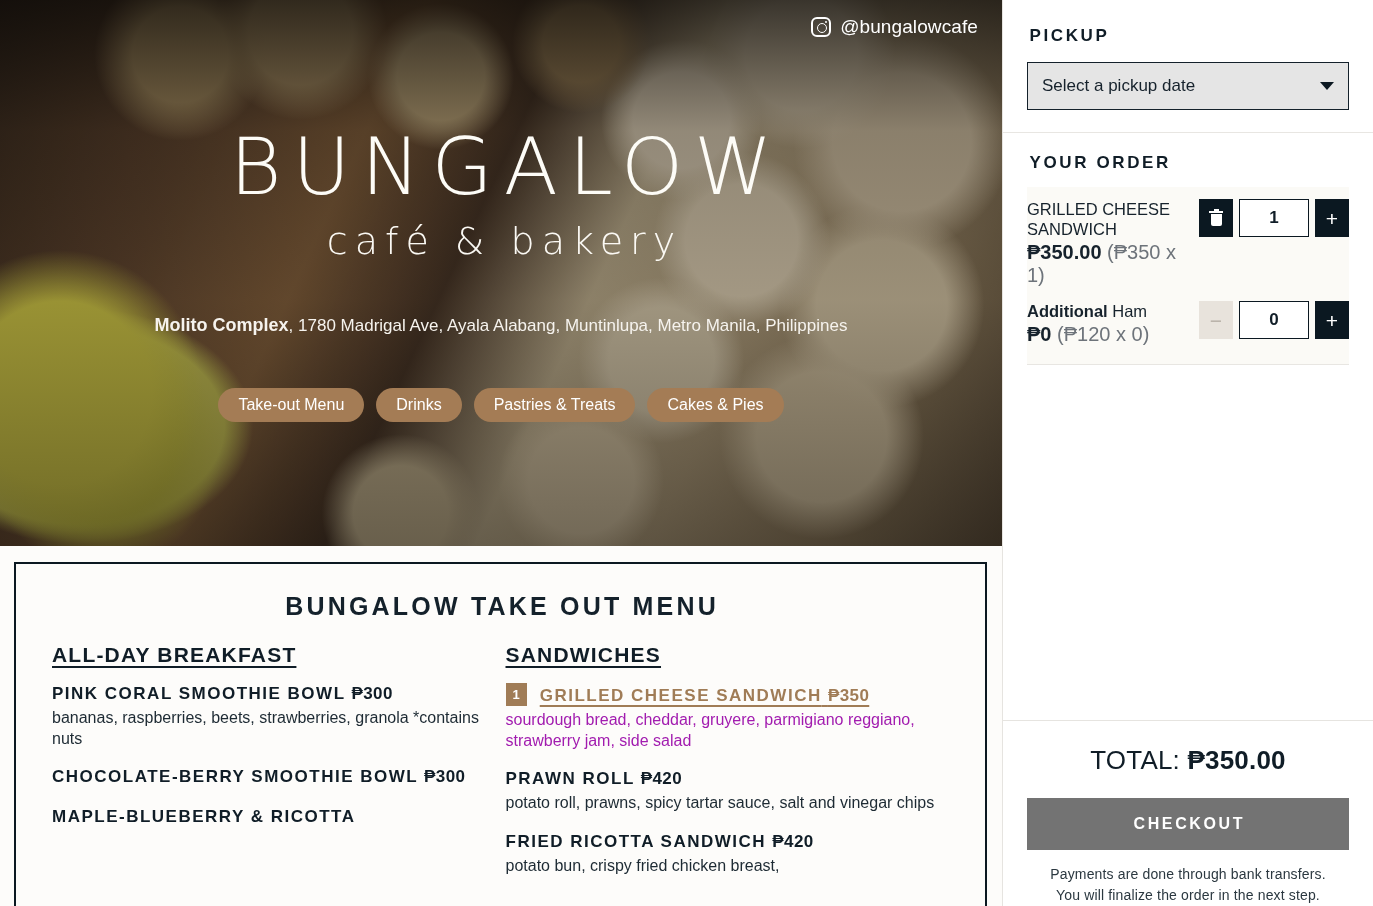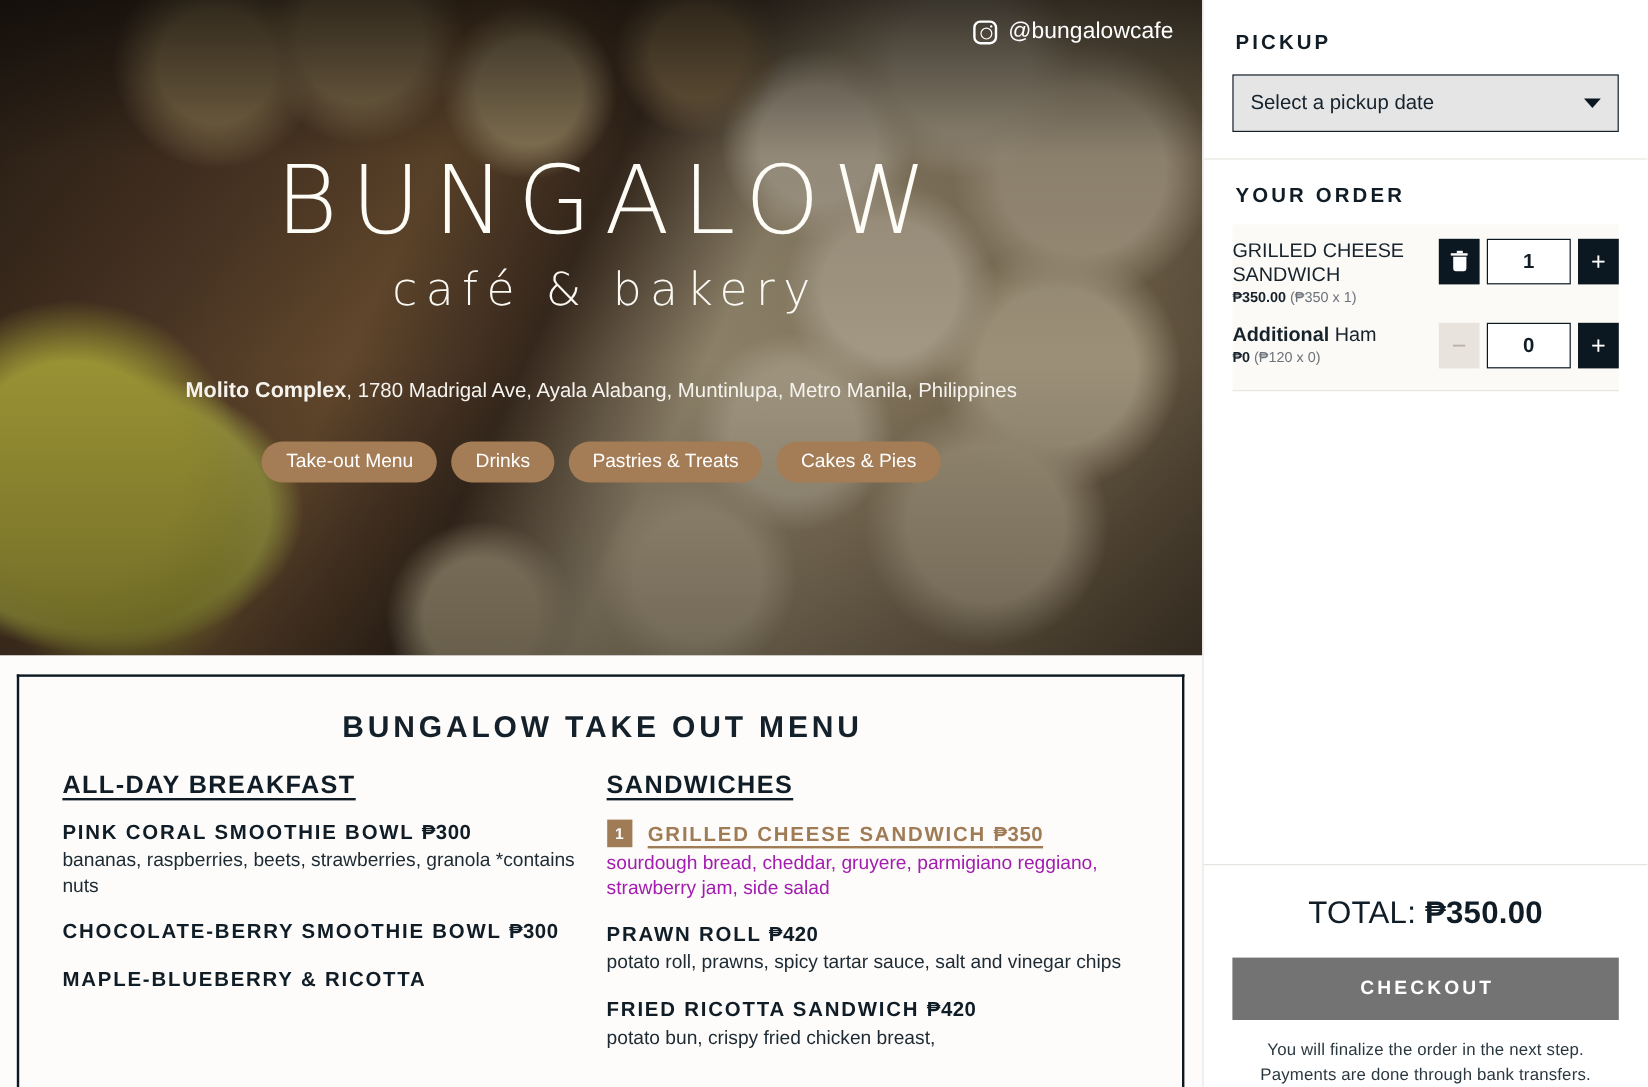--- a/index.html
+++ b/index.html
@@ -105,21 +105,21 @@
   }
   .address {
     position: absolute; left: 0; right: 0; top: 315px;
     text-align: center;
     font-size: 17px;
     color: #f6f3ee;
     white-space: nowrap;
   }
   .address b { font-weight: 700; font-size: 18px; }
   .pills {
-    position: absolute; left: 0; right: 0; top: 368px;
+    position: absolute; left: 0; right: 0; top: 388px;
     display: flex; justify-content: center; gap: 12px; align-items: center;
   }
   .pill {
     background: #a47c55;
     color: #ffffff;
     font-size: 16px;
     padding: 8px 20px;
     border-radius: 18px;
     white-space: nowrap;
     cursor: pointer;
@@ -244,21 +244,21 @@
     gap: 8px;
   }
   .order-row + .order-row { margin-top: 10px; }
   .ord-name {
     font-size: 16.5px;
     color: #16222c;
     line-height: 1.22;
     max-width: 178px;
   }
   .ord-name .sub-label { font-weight: 700; }
-  .ord-price { font-size: 12px; color: #16222c; margin-top: 2px; }
+  .ord-price { font-size: 20px; color: #16222c; margin-top: 2px; }
   .ord-price b { font-weight: 700; }
   .ord-price .mult { color: #6d737a; font-weight: 400; }
   .stepper { display: flex; align-items: center; flex: none; }
   .step-btn {
     width: 34px; height: 38px;
     background: #0b1821;
     color: #ffffff;
     border: none;
     display: flex; align-items: center; justify-content: center;
     font-size: 21px; line-height: 1;
@@ -473,19 +473,19 @@
       </div>
       <div class="order-sep"></div>
     </div>
 
     <div class="sb-spacer"></div>
 
     <div class="totals">
       <div class="total-line"><span>TOTAL: </span><b>₱350.00</b></div>
       <button class="checkout">CHECKOUT</button>
       <div class="pay-note">
+        <div>Payments are done through bank transfers.</div>
         <div>You will finalize the order in the next step.</div>
-        <div>Payments are done through bank transfers.</div>
       </div>
     </div>
 
   </div>
 </div>
 
 </body></html>

